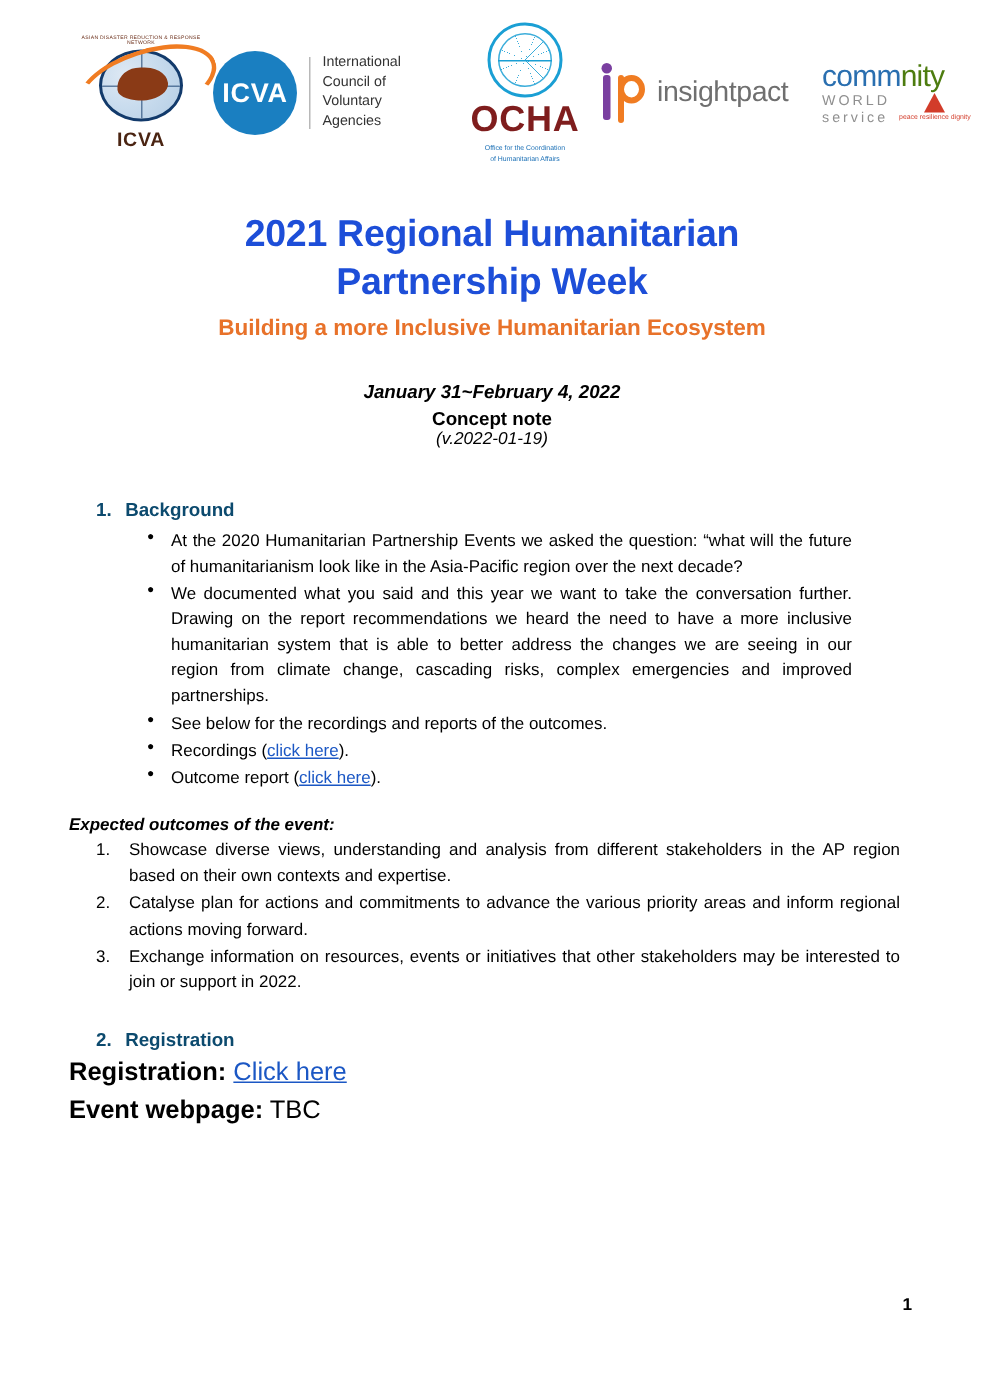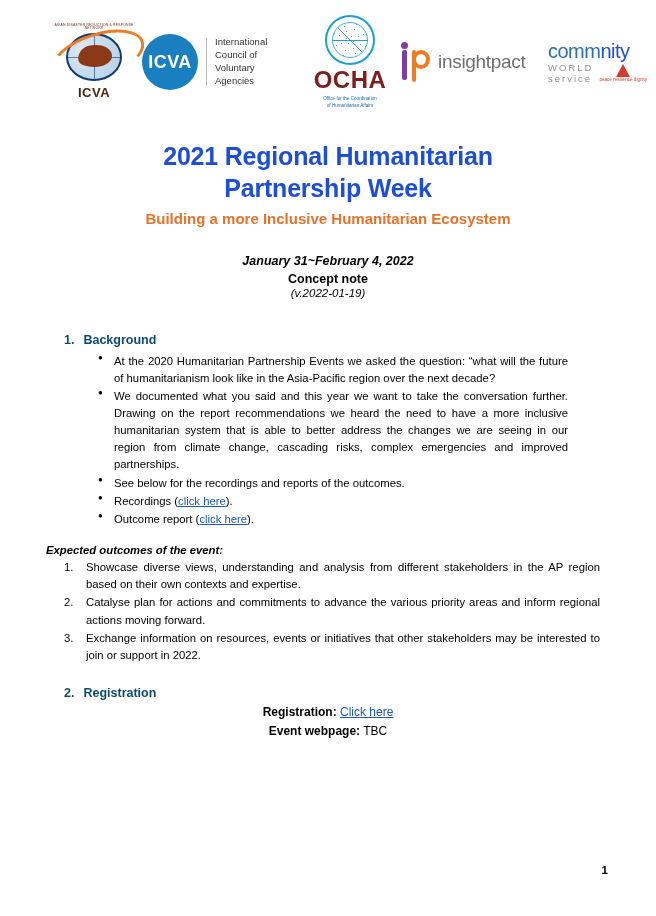--- a/index.html
+++ b/index.html
@@ -178,22 +178,22 @@
   .ip .word {
     font-size: 19px;
     color: #6f6f6f;
     letter-spacing: -.3px;
   }
 
   
   .cws { width: 128px; flex-direction: column; align-items: flex-start; }
   .cws .w1 { font-size: 20px; color: #2a6fb0; letter-spacing: -.5px; line-height: 1; }
   .cws .w1 b { color: #2a6fb0; font-weight: normal; }
-  .cws .w1 .g { color: #1d4ed8; }
-  .cws .row2 { display: flex; align-items: flex-end; margin-top: 1px; }
+  .cws .w1 .g { color: #4d7c0f; }
+  .cws .row2 { display: flex; align-items: flex-start; margin-top: 1px; }
   .cws .w2 { font-size: 9.5px; color: #8f8f8f; letter-spacing: 2px; }
   .cws .w3 { font-size: 9.5px; color: #8f8f8f; letter-spacing: 2px; }
   .cws .rightcol { margin-left: 6px; }
   .cws .tri {
     width: 0; height: 0;
     border-left: 7px solid transparent;
     border-right: 7px solid transparent;
     border-bottom: 13px solid #d23c2a;
     margin: 0 auto;
   }
@@ -272,21 +272,21 @@
     padding-right: 10px;
   }
   ol.numlist li:before {
     content: counter(nl) ".";
     position: absolute;
     left: -22px;
     top: 0;
   }
 
   .reg-section { margin-top: 22px; }
-  .reg-line { margin-top: 5px; font-size: 12px; text-align: center; }
+  .reg-line { margin-top: 5px; font-size: 17px; }
   .reg-line b { font-weight: bold; }
 
   a.link {
     color: #1b57c4;
     text-decoration: underline;
   }
 
   .page-num {
     position: absolute;
     right: 48px;

